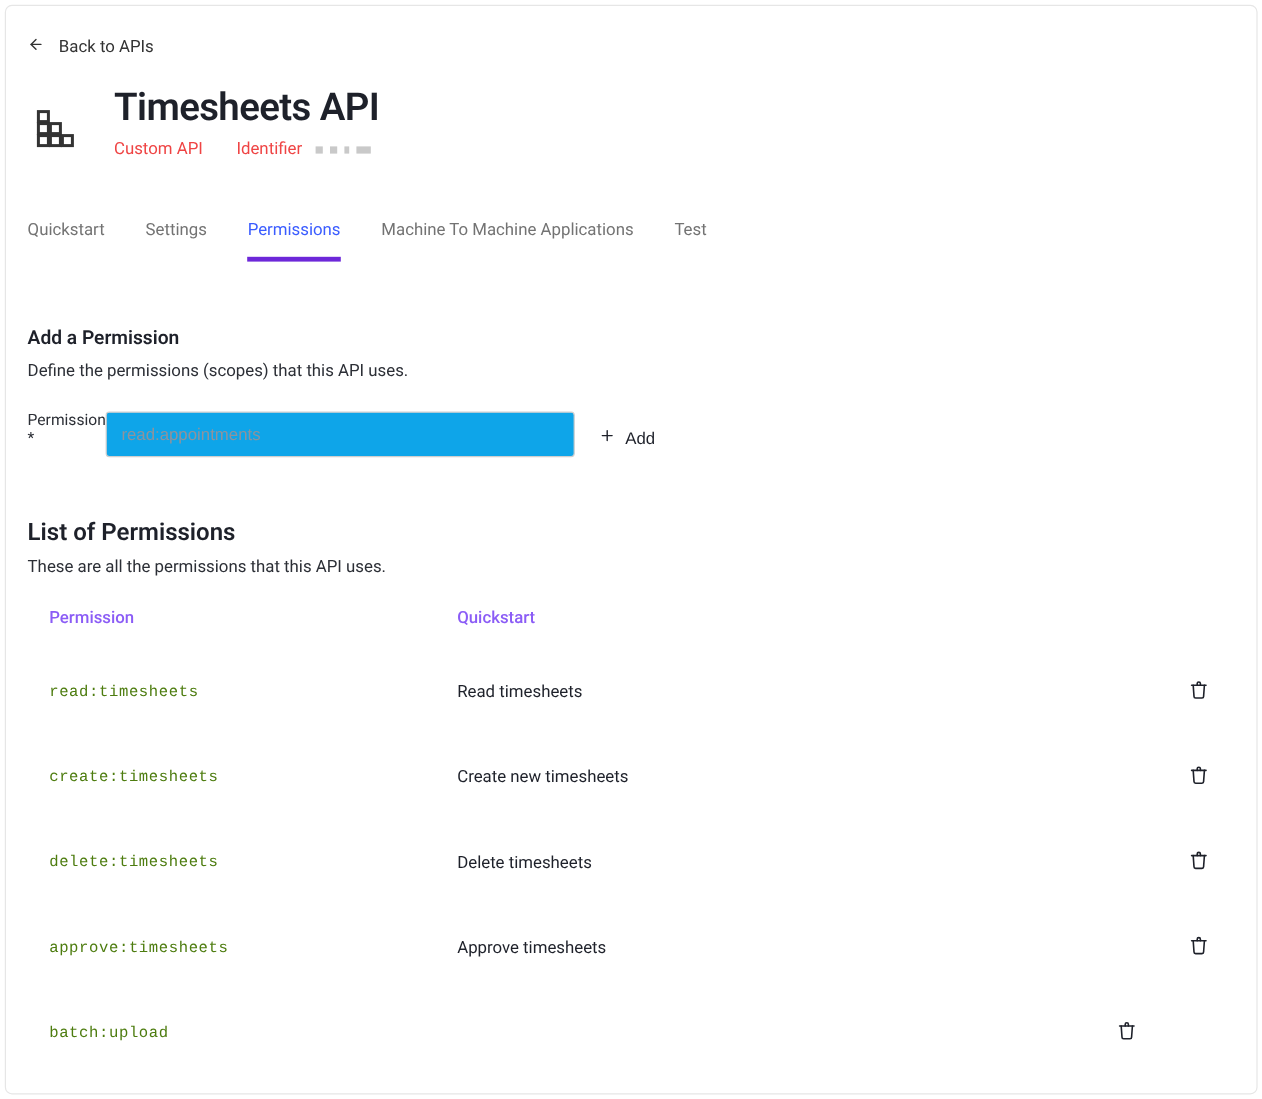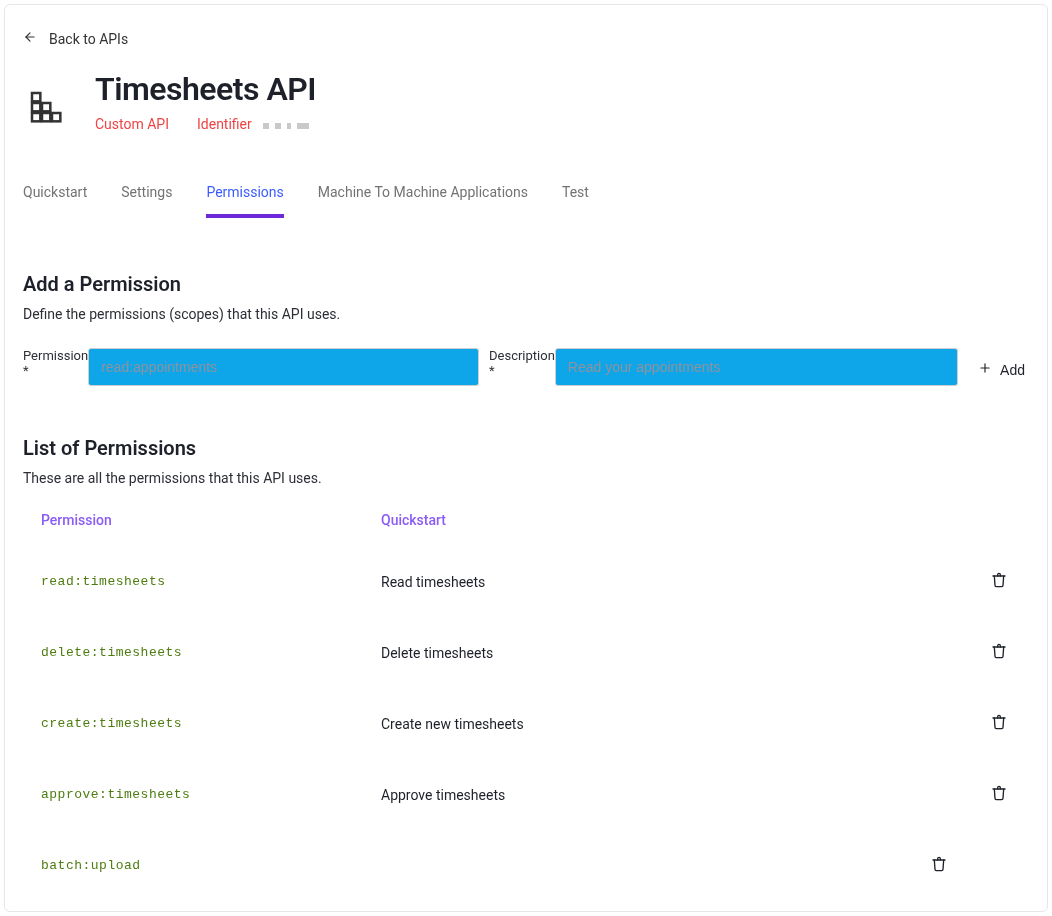--- a/index.html
+++ b/index.html
@@ -73,21 +73,21 @@
     padding: 6px 0 14px 0;
     color: #737373;
     cursor: pointer;
   }
   .tab.active {
     color: #3a5cff;
     border-bottom: 4px solid #6d28d9;
     margin-bottom: -1px;
   }
   .section-title {
-    font-size: 20px;
+    font-size: 16px;
     font-weight: 600;
     margin: 54px 0 10px 0;
   }
   .section-sub {
     font-size: 14px;
     color: #2c2f36;
     margin: 0 0 26px 0;
   }
   .form-row {
     display: flex;
@@ -226,24 +226,20 @@
   </div>
 
   <h2 class="section-title">Add a Permission</h2>
   <p class="section-sub">Define the permissions (scopes) that this API uses.</p>
 
   <div class="form-row">
     <div class="field" style="max-width:456px">
       <label class="field-label">Permission *</label>
       <input class="input" type="text" placeholder="read:appointments" style="">
     </div>
-    <div class="field">
-      <label class="field-label">Description *</label>
-      <input class="input" type="text" placeholder="Read your appointments" style="">
-    </div>
     <button class="add-btn">
       <span>
         <svg viewBox="0 0 24 24" fill="none" stroke="currentColor" stroke-width="2" stroke-linecap="round">
             <line x1="12" y1="5" x2="12" y2="19"></line>
             <line x1="5" y1="12" x2="19" y2="12"></line>
           </svg>
       </span>
       <span>Add</span>
     </button>
   </div>
@@ -264,44 +260,44 @@
       <div class="row-actions">
           <button class="trash-btn"><span><svg viewBox="0 0 24 24" fill="none" stroke="currentColor" stroke-width="2" stroke-linecap="round" stroke-linejoin="round">
                 <polyline points="3 6 5 6 21 6"></polyline>
                 <path d="M19 6l-1 14a2 2 0 0 1-2 2H8a2 2 0 0 1-2-2L5 6"></path>
                 <path d="M10 6V4a2 2 0 0 1 2-2h0a2 2 0 0 1 2 2v2"></path>
               </svg></span></button>
         </div>
     </div>
 
     <div class="trow">
+      <div class="perm-code">create:timesheets</div>
+      <div class="perm-desc">Create new timesheets</div>
+      <div class="row-actions">
+          <button class="trash-btn"><span><svg viewBox="0 0 24 24" fill="none" stroke="currentColor" stroke-width="2" stroke-linecap="round" stroke-linejoin="round">
+                <polyline points="3 6 5 6 21 6"></polyline>
+                <path d="M19 6l-1 14a2 2 0 0 1-2 2H8a2 2 0 0 1-2-2L5 6"></path>
+                <path d="M10 6V4a2 2 0 0 1 2-2h0a2 2 0 0 1 2 2v2"></path>
+              </svg></span></button>
+        </div>
+    </div>
+
+    <div class="trow">
       <div class="perm-code">delete:timesheets</div>
       <div class="perm-desc">Delete timesheets</div>
       <div class="row-actions">
           <button class="trash-btn"><span><svg viewBox="0 0 24 24" fill="none" stroke="currentColor" stroke-width="2" stroke-linecap="round" stroke-linejoin="round">
                 <polyline points="3 6 5 6 21 6"></polyline>
                 <path d="M19 6l-1 14a2 2 0 0 1-2 2H8a2 2 0 0 1-2-2L5 6"></path>
                 <path d="M10 6V4a2 2 0 0 1 2-2h0a2 2 0 0 1 2 2v2"></path>
               </svg></span></button>
         </div>
     </div>
 
     <div class="trow">
-      <div class="perm-code">create:timesheets</div>
-      <div class="perm-desc">Create new timesheets</div>
-      <div class="row-actions">
-          <button class="trash-btn"><span><svg viewBox="0 0 24 24" fill="none" stroke="currentColor" stroke-width="2" stroke-linecap="round" stroke-linejoin="round">
-                <polyline points="3 6 5 6 21 6"></polyline>
-                <path d="M19 6l-1 14a2 2 0 0 1-2 2H8a2 2 0 0 1-2-2L5 6"></path>
-                <path d="M10 6V4a2 2 0 0 1 2-2h0a2 2 0 0 1 2 2v2"></path>
-              </svg></span></button>
-        </div>
-    </div>
-
-    <div class="trow">
       <div class="perm-code">approve:timesheets</div>
       <div class="perm-desc">Approve timesheets</div>
       <div class="row-actions">
           <button class="trash-btn"><span><svg viewBox="0 0 24 24" fill="none" stroke="currentColor" stroke-width="2" stroke-linecap="round" stroke-linejoin="round">
                 <polyline points="3 6 5 6 21 6"></polyline>
                 <path d="M19 6l-1 14a2 2 0 0 1-2 2H8a2 2 0 0 1-2-2L5 6"></path>
                 <path d="M10 6V4a2 2 0 0 1 2-2h0a2 2 0 0 1 2 2v2"></path>
               </svg></span></button>
         </div>
     </div>

